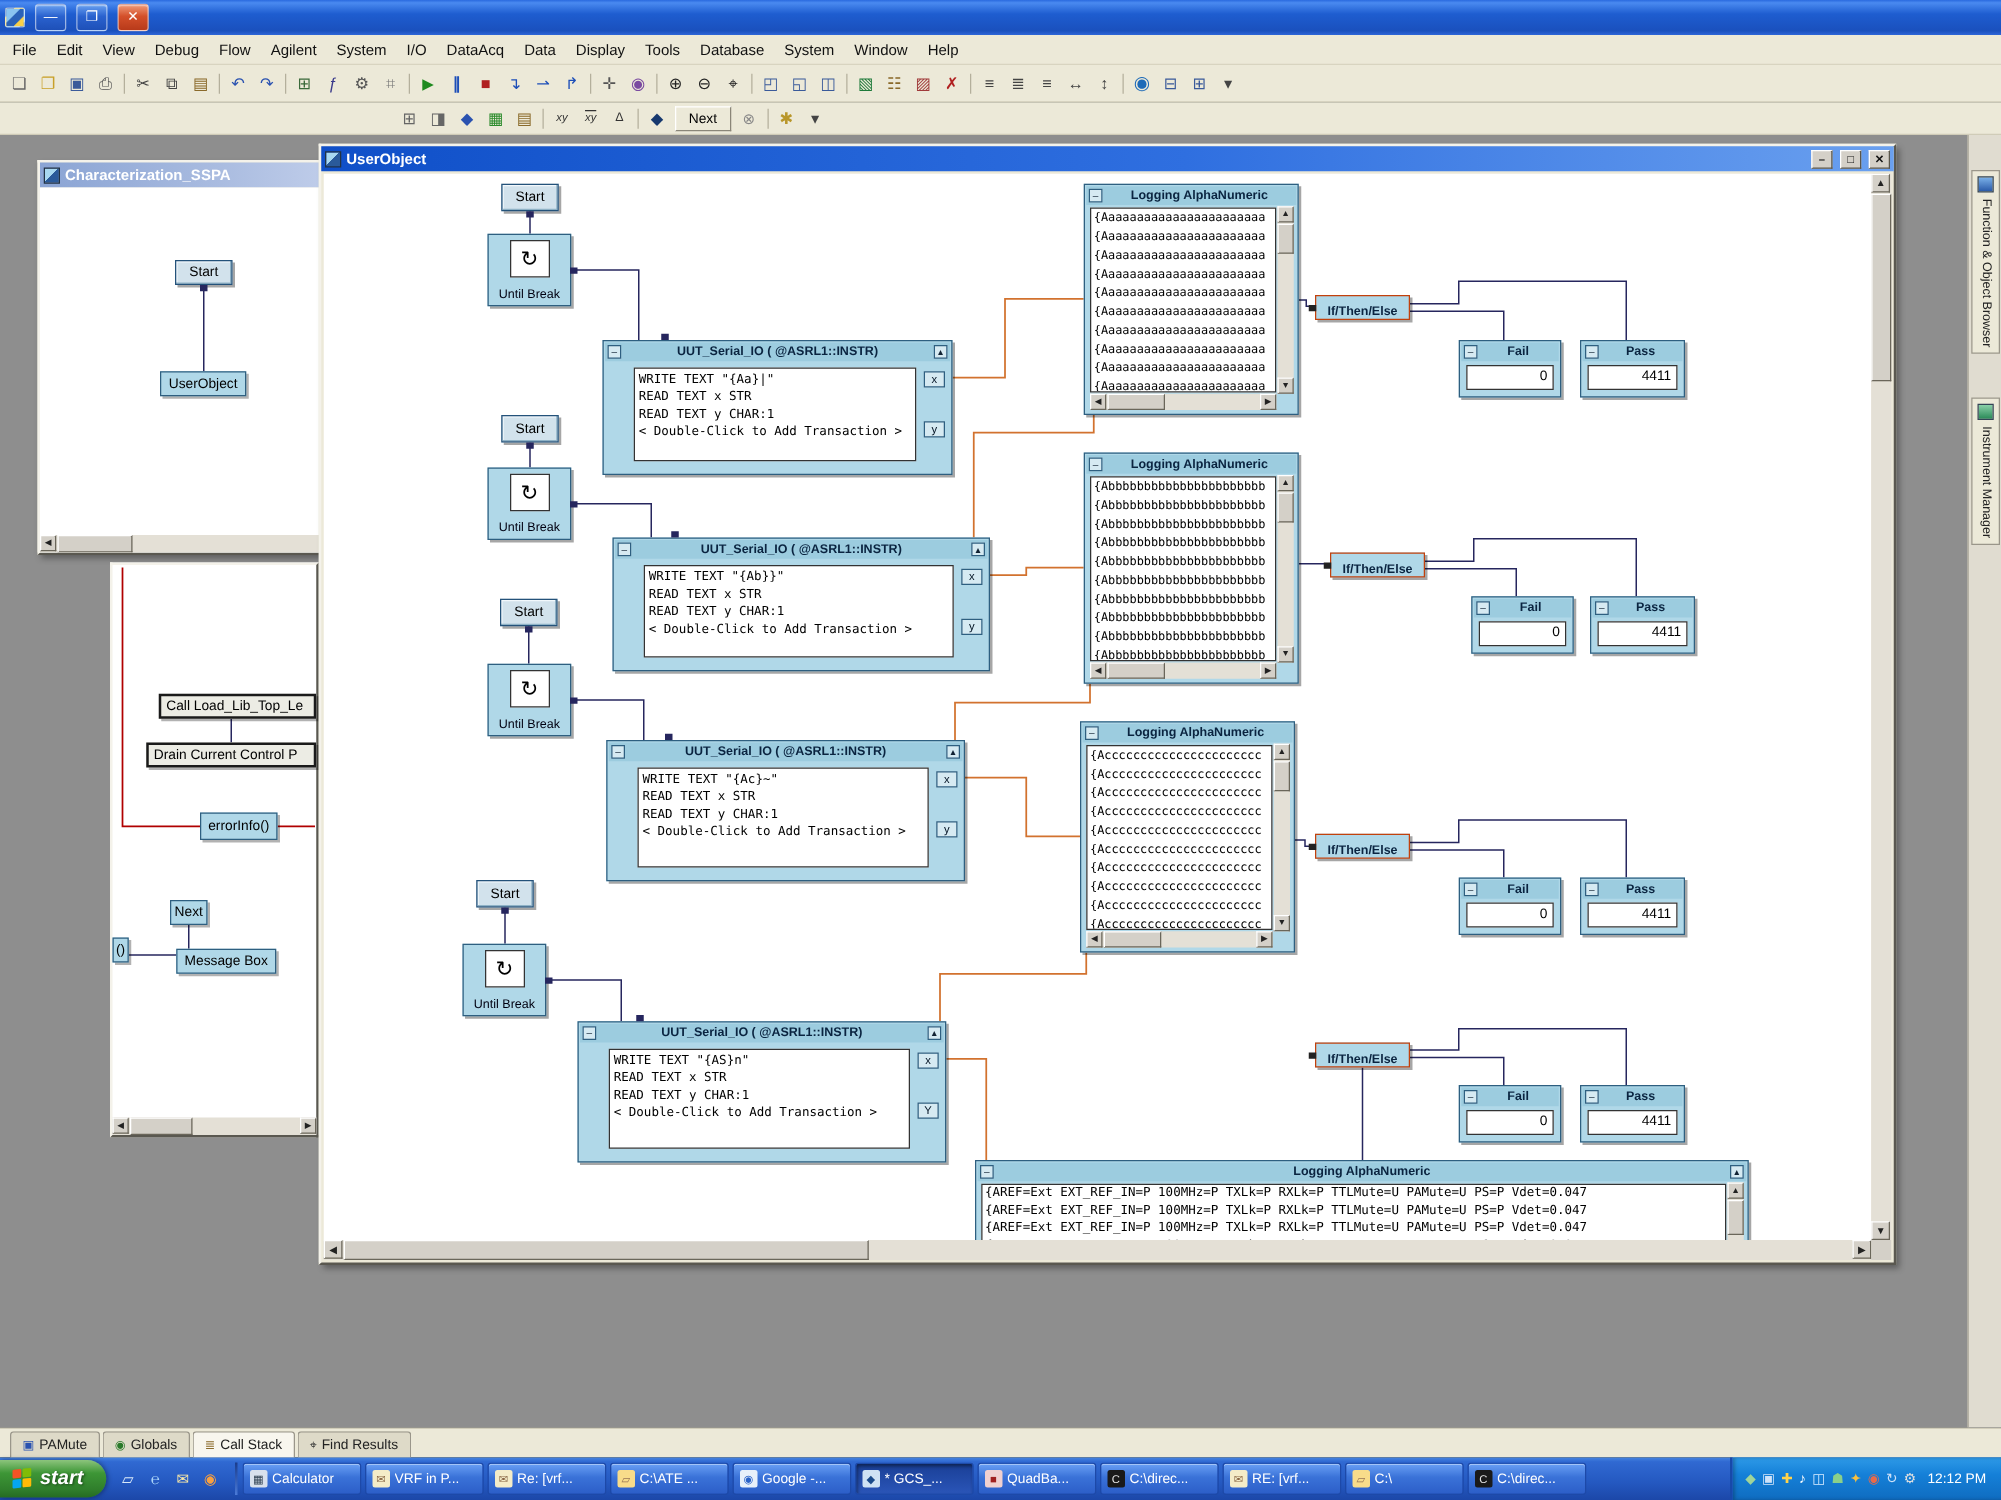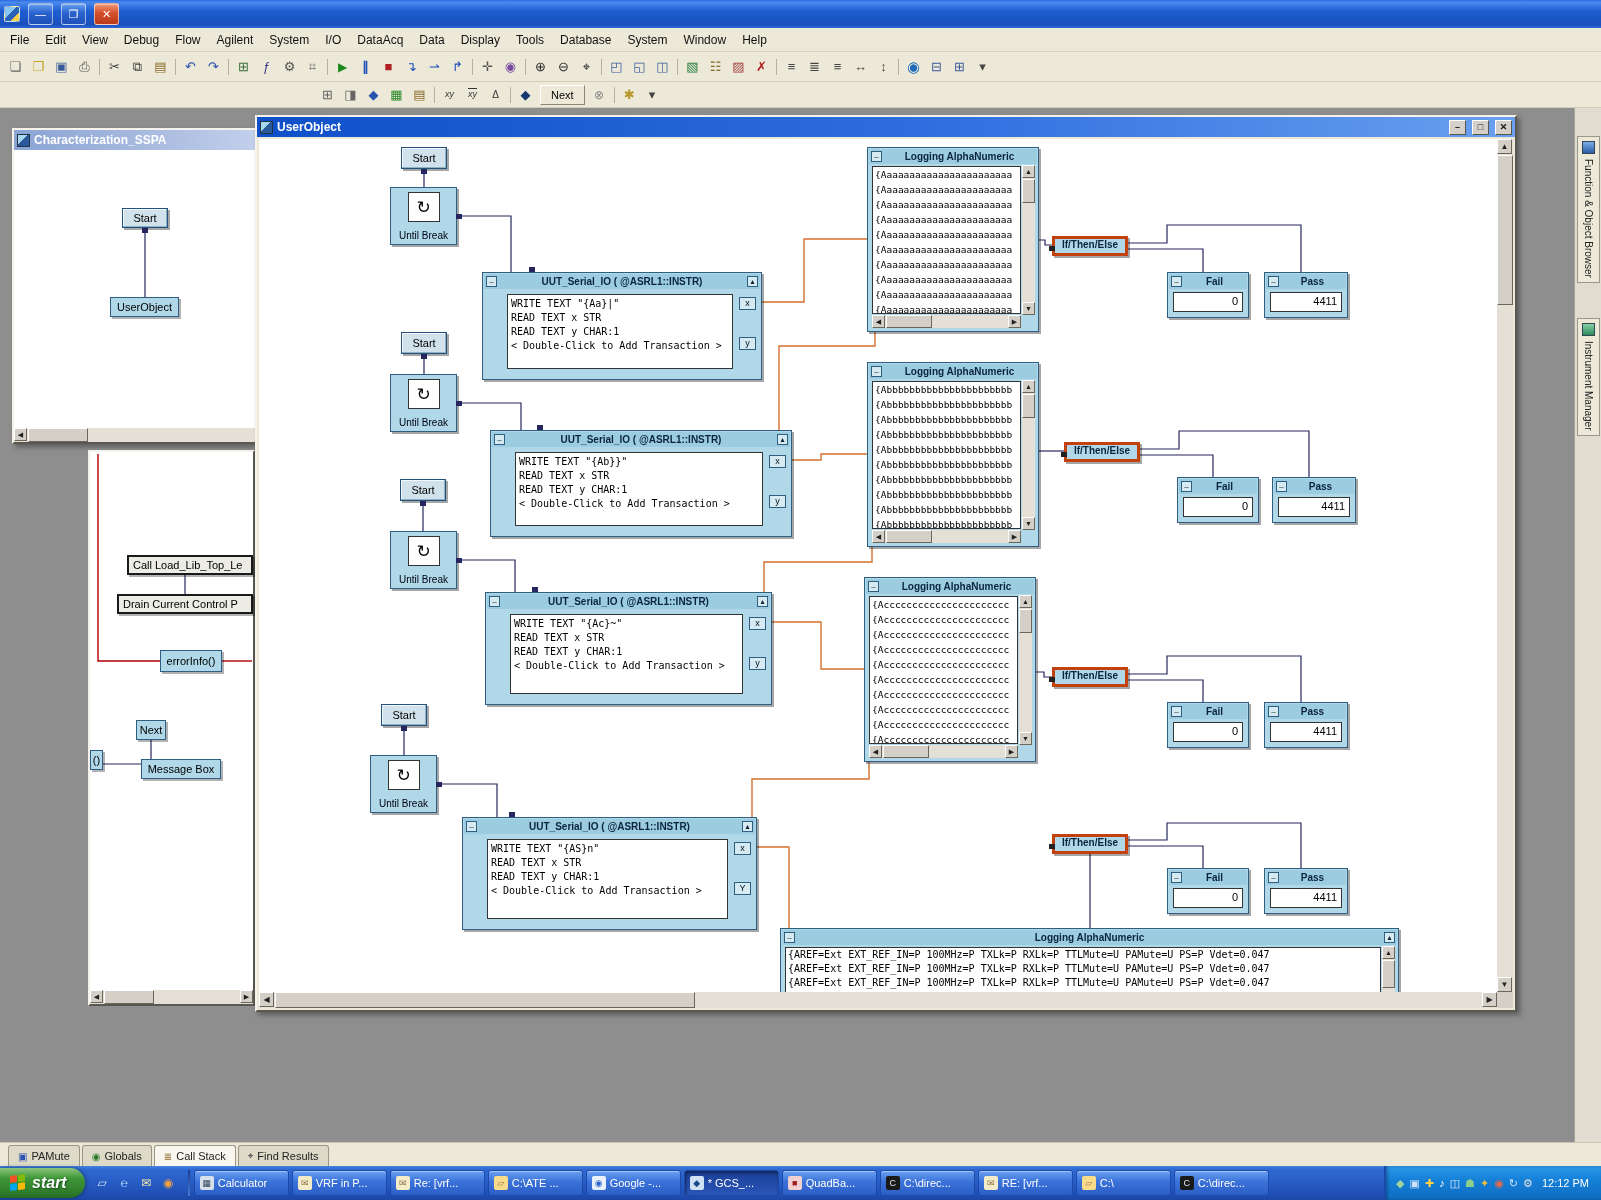--- a/index.html
+++ b/index.html
@@ -74,22 +74,22 @@
 .la-body{position:absolute;left:4px;right:17px;top:18px;bottom:17px;background:#fff;border:1px solid #333;overflow:hidden;
  font-family:"DejaVu Sans Mono",monospace;font-size:9.5px;line-height:15px;color:#000;white-space:nowrap;padding-left:2px;}
 .la-wide .la-body{bottom:2px;font-size:10px;line-height:14px;}
 .sb{position:absolute;background:#e4e0d6;}
 .ar{position:absolute;width:13px;height:13px;background:#d4d0c8;border:1px solid;border-color:#fff #6a665a #6a665a #fff;
  font-size:7px;line-height:11px;text-align:center;color:#222;}
 .th{position:absolute;background:#d4d0c8;border:1px solid;border-color:#fff #6a665a #6a665a #fff;}
 .la-sbv{top:17px;bottom:16px;right:3px;width:13px;}
 .la-sbh{left:4px;right:17px;bottom:3px;height:13px;}
 .la-wide .la-sbv{top:17px;bottom:2px;}
-.ite{position:absolute;background:#b0d8e8;border:3px solid #c2410c;box-shadow:2px 2px 0 rgba(0,0,0,.35);
- display:flex;align-items:flex-start;justify-content:center;font-size:10px;font-weight:bold;color:#0a2440;}
+.ite{position:absolute;background:#b0d8e8;border:1px solid #c2410c;box-shadow:2px 2px 0 rgba(0,0,0,.35);
+ display:flex;align-items:flex-end;justify-content:center;font-size:10px;font-weight:bold;color:#0a2440;}
 .ite::before{content:"";position:absolute;left:-6px;top:7px;width:6px;height:5px;background:#222;}
 .fp{position:absolute;background:#b0d8e8;border:1px solid #2e5f80;box-shadow:2px 2px 0 rgba(0,0,0,.35);}
 .fp-val{position:absolute;left:5px;right:5px;top:19px;bottom:5px;background:#fff;border:1px solid #333;font-size:11px;
  text-align:right;padding:2px 4px;color:#000;}
 .uo-content{position:absolute;left:2px;top:22px;right:18px;bottom:18px;background:#fff;overflow:hidden;}
 .uo-sbv{right:2px;top:22px;bottom:18px;width:16px;}
 .uo-sbh{left:2px;bottom:2px;right:18px;height:16px;}
 .ar16{width:15px;height:15px;font-size:8px;line-height:13px;}
 .sb-corner{position:absolute;right:2px;bottom:2px;width:16px;height:16px;background:#d4d0c8;}
 .lib-win{position:absolute;background:#fff;border:2px solid;border-color:#f4f2ea #5a5850 #5a5850 #f4f2ea;}
@@ -435,21 +435,21 @@
         </span>
 
         <span class="tbtn">
           <span class="g" style="color:#444">▾</span>
         </span>
       </span>
   </div>
 
   <div class="workarea">
 
-    <div class="child-win" style="left:12px;top:20px;width:267px;height:316px;z-index:2;">
+    <div class="child-win" style="left:30px;top:20px;width:267px;height:316px;z-index:2;">
       <div class="cw-title inactive">
         <span class="doc-icon"></span>
         <span class="cw-title-text">Characterization_SSPA</span>
       </div>
       <div class="cw-body">
         <svg class="wires" width="221" height="292">
           <polyline class="w-navy" points="131,78 131,147"></polyline>
         </svg>
         <div class="start-btn" style="left:108px;top:58px;width:46px;height:20px;">
           <span>Start</span>
@@ -458,21 +458,21 @@
           <span>UserObject</span>
         </div>
         <div class="sb" style="left:0;right:0;bottom:0;height:14px;">
           <span class="ar" style="left:0;top:0;">◀</span>
           <span class="th" style="left:14px;top:0;bottom:0;width:60px;"></span>
           <span class="ar" style="right:0;top:0;">▶</span>
         </div>
       </div>
     </div>
 
-    <div class="lib-win" style="left:88px;top:342px;width:167px;height:556px;z-index:2;">
+    <div class="lib-win" style="left:88px;top:342px;width:167px;height:460px;z-index:2;">
       <svg class="wires" width="163" height="538">
         <polyline class="w-red" points="8,2 8,209 70,209"></polyline>
         <polyline class="w-red" points="132,209 162,209"></polyline>
         <polyline class="w-navy" points="95,123 95,142"></polyline>
         <polyline class="w-navy" points="61,288 61,307"></polyline>
         <polyline class="w-navy" points="13,312 51,312"></polyline>
       </svg>
       <div class="gray-btn" style="left:37px;top:103px;width:126px;height:20px;">
         <span>Call Load_Lib_Top_Le</span>
       </div>

